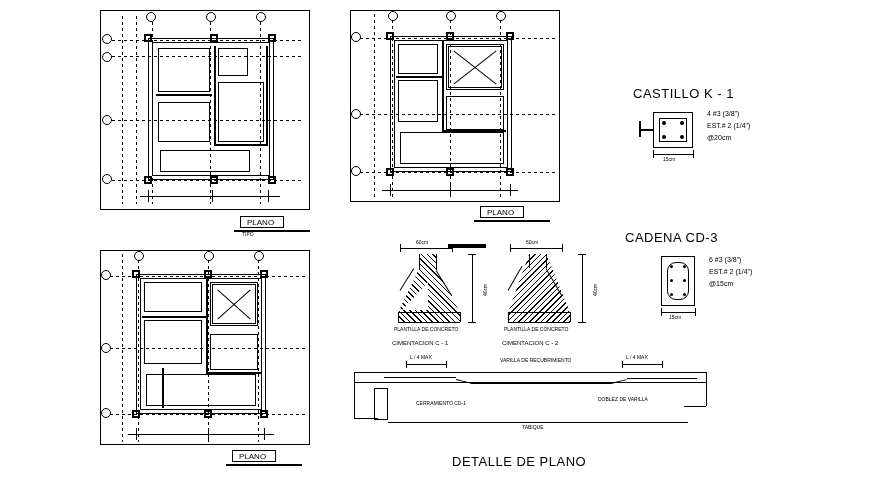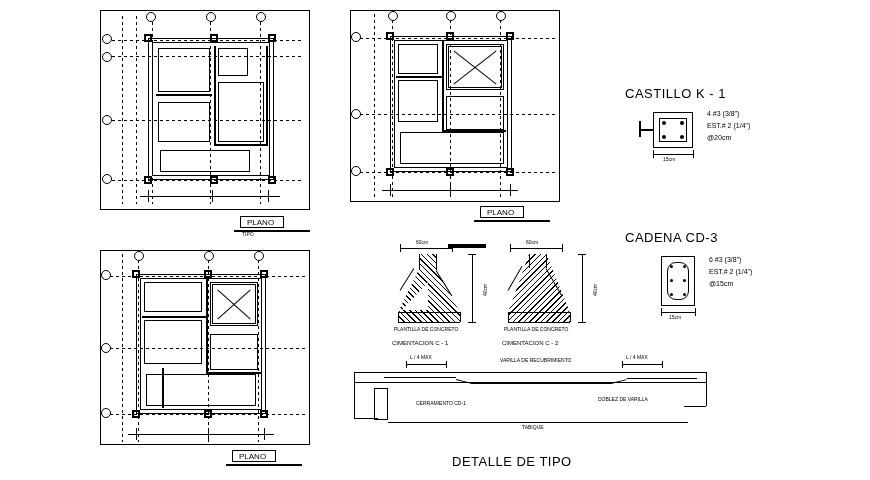--- a/index.html
+++ b/index.html
@@ -192,21 +192,21 @@
     <div class="ln v1" style="left:36px;top:178px;height:12px;"></div>
     <div class="ln v1" style="left:108px;top:178px;height:12px;"></div>
     <div class="ln v1" style="left:164px;top:178px;height:12px;"></div>
 
     <div class="box" style="left:132px;top:200px;width:44px;height:12px;"></div>
     <div class="lbl t8" style="left:139px;top:202px;">PLANO</div>
     <div class="ln h2" style="left:126px;top:214px;width:76px;"></div>
   </div>
 
   <div class="blk" style="left:625px;top:88px;width:180px;height:80px;">
-    <div class="lbl t13" style="left:0;top:-2px;">CASTILLO K - 1</div>
+    <div class="lbl t13" style="left:8px;top:-2px;">CASTILLO K - 1</div>
 
     <div class="box" style="left:28px;top:24px;width:40px;height:36px;"></div>
     <div class="box" style="left:34px;top:30px;width:28px;height:24px;"></div>
     <div class="dot" style="left:37px;top:33px;width:4px;height:4px;"></div>
     <div class="dot" style="left:55px;top:33px;width:4px;height:4px;"></div>
     <div class="dot" style="left:37px;top:47px;width:4px;height:4px;"></div>
     <div class="dot" style="left:55px;top:47px;width:4px;height:4px;"></div>
 
     <div class="ln h2" style="left:14px;top:41px;width:14px;"></div>
     <div class="ln v2" style="left:14px;top:33px;height:16px;"></div>
@@ -334,15 +334,15 @@
     <div class="lbl t5" style="left:276px;top:-12px;">L / 4 MAX</div>
 
     <div class="lbl t5" style="left:150px;top:-9px;">VARILLA DE RECUBRIMIENTO</div>
     <div class="lbl t5" style="left:66px;top:34px;">CERRAMIENTO CD-1</div>
     <div class="lbl t5" style="left:248px;top:30px;">DOBLEZ DE VARILLA</div>
     <div class="lbl t5" style="left:172px;top:58px;">TABIQUE</div>
 
     <div class="ln h1" style="left:38px;top:56px;width:300px;"></div>
   </div>
 
-  <div class="lbl t13" style="left:452px;top:454px;">DETALLE DE TIPO</div>
+  <div class="lbl t13" style="left:452px;top:454px;">DETALLE DE PLANO</div>
 
 </div>
 
 </body></html>

